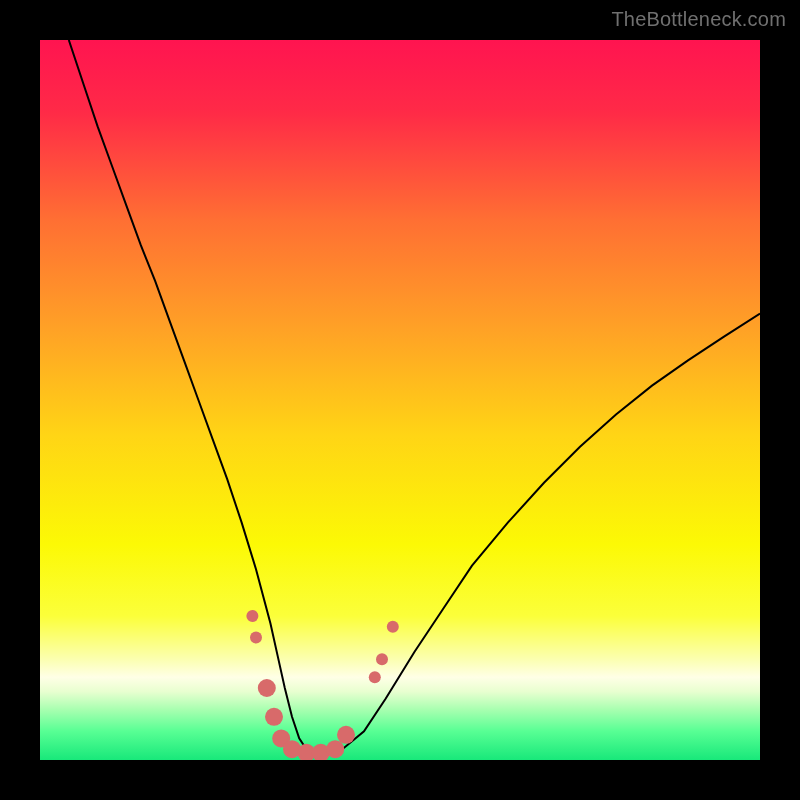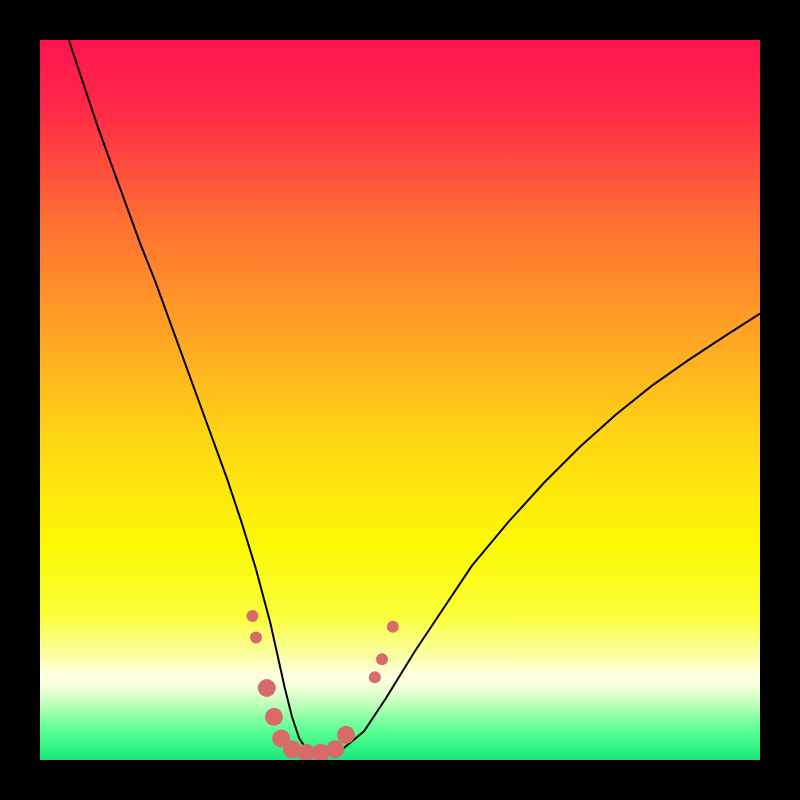--- a/index.html
+++ b/index.html
@@ -48,20 +48,21 @@
     color: #707070;
     font-size: 20px;
     font-weight: 400;
     letter-spacing: 0.2px;
   }
 </style>
 </head>
 <body>
 
 <div class="frame">
+  <div class="watermark">TheBottleneck.com</div>
   <div class="plot-area">
     <div class="gradient" style="background: linear-gradient(rgb(255, 20, 80) 0%, rgb(255, 42, 71) 10%, rgb(255, 111, 51) 25%, rgb(255, 161, 38) 40%, rgb(255, 213, 21) 55%, rgb(252, 249, 5) 70%, rgb(251, 255, 58) 80%, rgb(251, 255, 176) 86%, rgb(255, 255, 230) 88.5%, rgb(232, 255, 208) 90.5%, rgb(168, 255, 176) 93%, rgb(88, 255, 148) 96%, rgb(24, 232, 122) 100%);"></div>
     <svg class="curve" viewBox="0 0 720 720" preserveAspectRatio="none">
       <path fill="none" stroke="#000000" stroke-width="2" d="M28.8 0.0 L43.2 43.2 L57.6 86.4 L72.0 126.0 L86.4 165.6 L100.8 205.2 L115.2 241.2 L129.6 280.8 L144.0 320.4 L158.4 360.0 L172.8 399.6 L187.2 439.2 L201.6 482.4 L216.0 529.2 L230.4 583.2 L237.6 615.6 L244.8 648.0 L252.0 676.8 L259.2 698.4 L266.4 709.2 L273.6 712.8 L288.0 712.8 L302.4 709.2 L324.0 691.2 L345.6 658.8 L374.4 612.0 L403.2 568.8 L432.0 525.6 L468.0 482.4 L504.0 442.8 L540.0 406.8 L576.0 374.4 L612.0 345.6 L648.0 320.4 L684.0 296.6 L720.0 273.6"></path>
       <g>
           <circle cx="212.4" cy="576.0" r="6" fill="#d86a6a"></circle>
           <circle cx="216.0" cy="597.6" r="6" fill="#d86a6a"></circle>
           <circle cx="226.8" cy="648.0" r="9" fill="#d86a6a"></circle>
           <circle cx="234.0" cy="676.8" r="9" fill="#d86a6a"></circle>
           <circle cx="241.2" cy="698.4" r="9" fill="#d86a6a"></circle>

